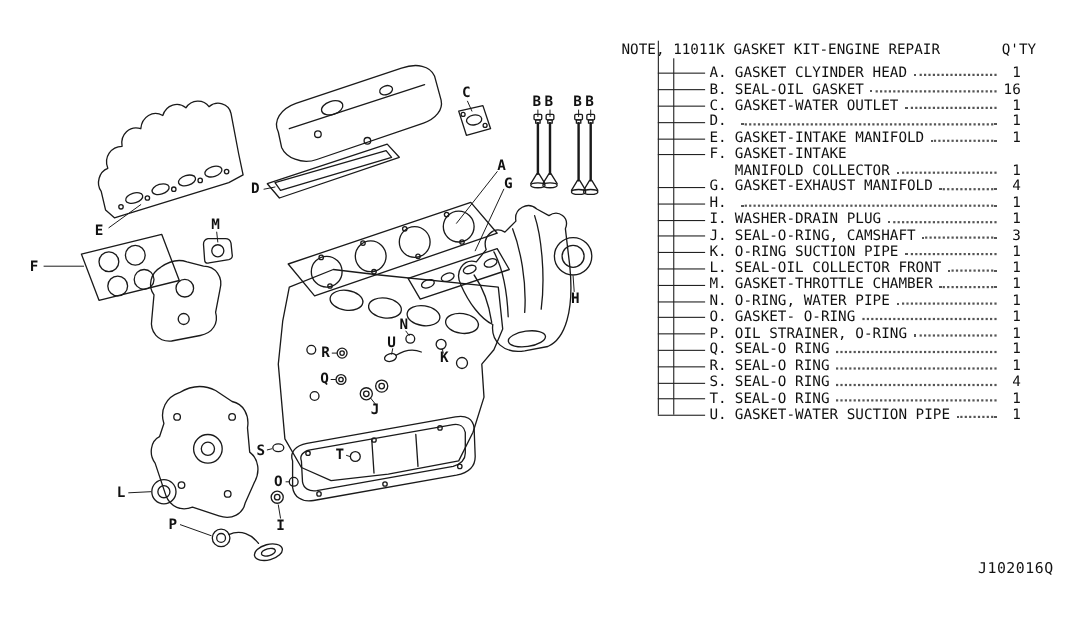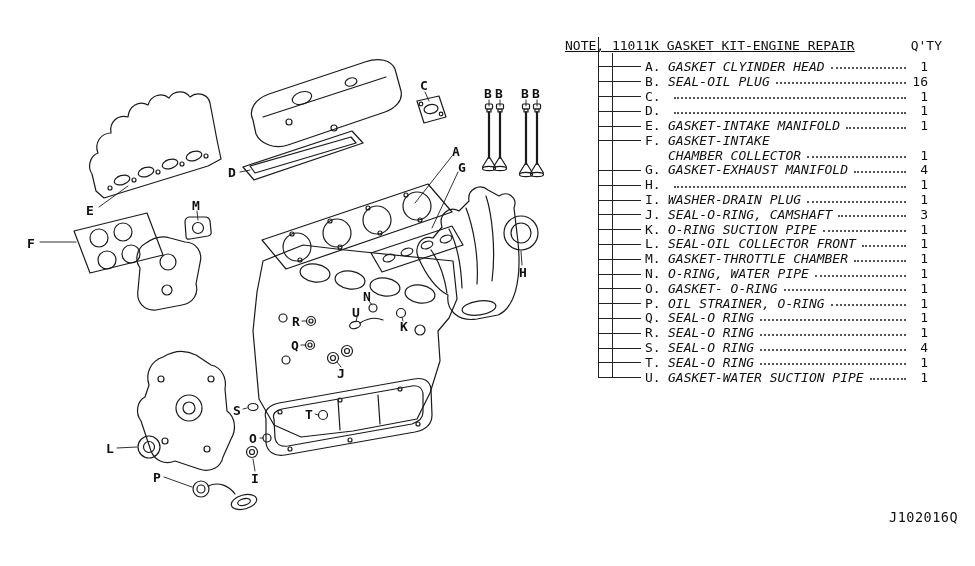--- a/index.html
+++ b/index.html
@@ -9,30 +9,30 @@
 
   
   .diagram { position:absolute; inset:0; }
   .diagram svg { position:absolute; left:0; top:0; }
   .callouts { position:absolute; inset:0; pointer-events:none; }
   .callout { position:absolute; transform:translate(-50%,-50%); font-size:13px; font-weight:bold; color:#111; pointer-events:auto; }
 
   
   .parts-list { position:absolute; left:565px; top:38px; width:377px; font-size:13px; }
   .pl-header { display:flex; line-height:16px; white-space:pre; }
-  .pl-h-left { flex:1;text-decoration:underline; }
+  .pl-h-left { flex:1; }
   .pl-header2 { padding-left:47px; line-height:16px; white-space:pre; }
   .rows { position:relative; margin-top:5px; }
   .rail { position:absolute; width:1px; background:#222; }
   .rail1 { left:33px; top:-22px; height:340px; }
   .rail2 { left:47px; top:-6px;  height:324px; }
   .row { position:relative; display:flex; align-items:center; height:14.8px; padding-left:80px; padding-right:14px; white-space:pre; }
   .tick { position:absolute; left:33px; width:43px; top:50%; border-top:1px solid #222; }
   .letter { flex:none; width:23px; }
-  .name { flex:none;font-style:italic; }
+  .name { flex:none; }
   .leader { flex:1; min-width:8px; height:0; border-bottom:2px dotted #555; margin:0 6px; position:relative; top:2px; }
   .qty { flex:none; min-width:16px; text-align:right; }
 
   .drawing-number { position:absolute; left:889px; top:509px; font-size:13.5px; letter-spacing:0.5px;text-align:right; }
 </style>
 </head>
 <body>
 
 <div id="screen">
 
@@ -290,27 +290,28 @@
     <div class="row">
     <span class="tick"></span>
     <span class="letter">A.</span>
     <span class="name">GASKET CLYINDER HEAD</span>
     <span class="leader"></span>
     <span class="qty">1</span>
   </div>
         <div class="row">
     <span class="tick"></span>
     <span class="letter">B.</span>
-    <span class="name">SEAL-OIL PLUG</span>
+    <span class="name">SEAL-OIL GASKET</span>
     <span class="leader"></span>
     <span class="qty">16</span>
   </div>
         <div class="row">
     <span class="tick"></span>
     <span class="letter">C.</span>
+    <span class="name">GASKET-WATER OUTLET</span>
     <span class="leader"></span>
     <span class="qty">1</span>
   </div>
         <div class="row">
     <span class="tick"></span>
     <span class="letter">D.</span>
     <span class="leader"></span>
     <span class="qty">1</span>
   </div>
         <div class="row">
@@ -323,21 +324,21 @@
         <div class="row">
     <span class="tick"></span>
     <span class="letter">F.</span>
     <span class="name">GASKET-INTAKE</span>
     <span class="leader" style="visibility: hidden;"></span>
     <span class="qty"></span>
   </div>
         <div class="row continuation">
     
     <span class="letter"></span>
-    <span class="name">CHAMBER COLLECTOR</span>
+    <span class="name">MANIFOLD COLLECTOR</span>
     <span class="leader"></span>
     <span class="qty">1</span>
   </div>
         <div class="row">
     <span class="tick"></span>
     <span class="letter">G.</span>
     <span class="name">GASKET-EXHAUST MANIFOLD</span>
     <span class="leader"></span>
     <span class="qty">4</span>
   </div>

